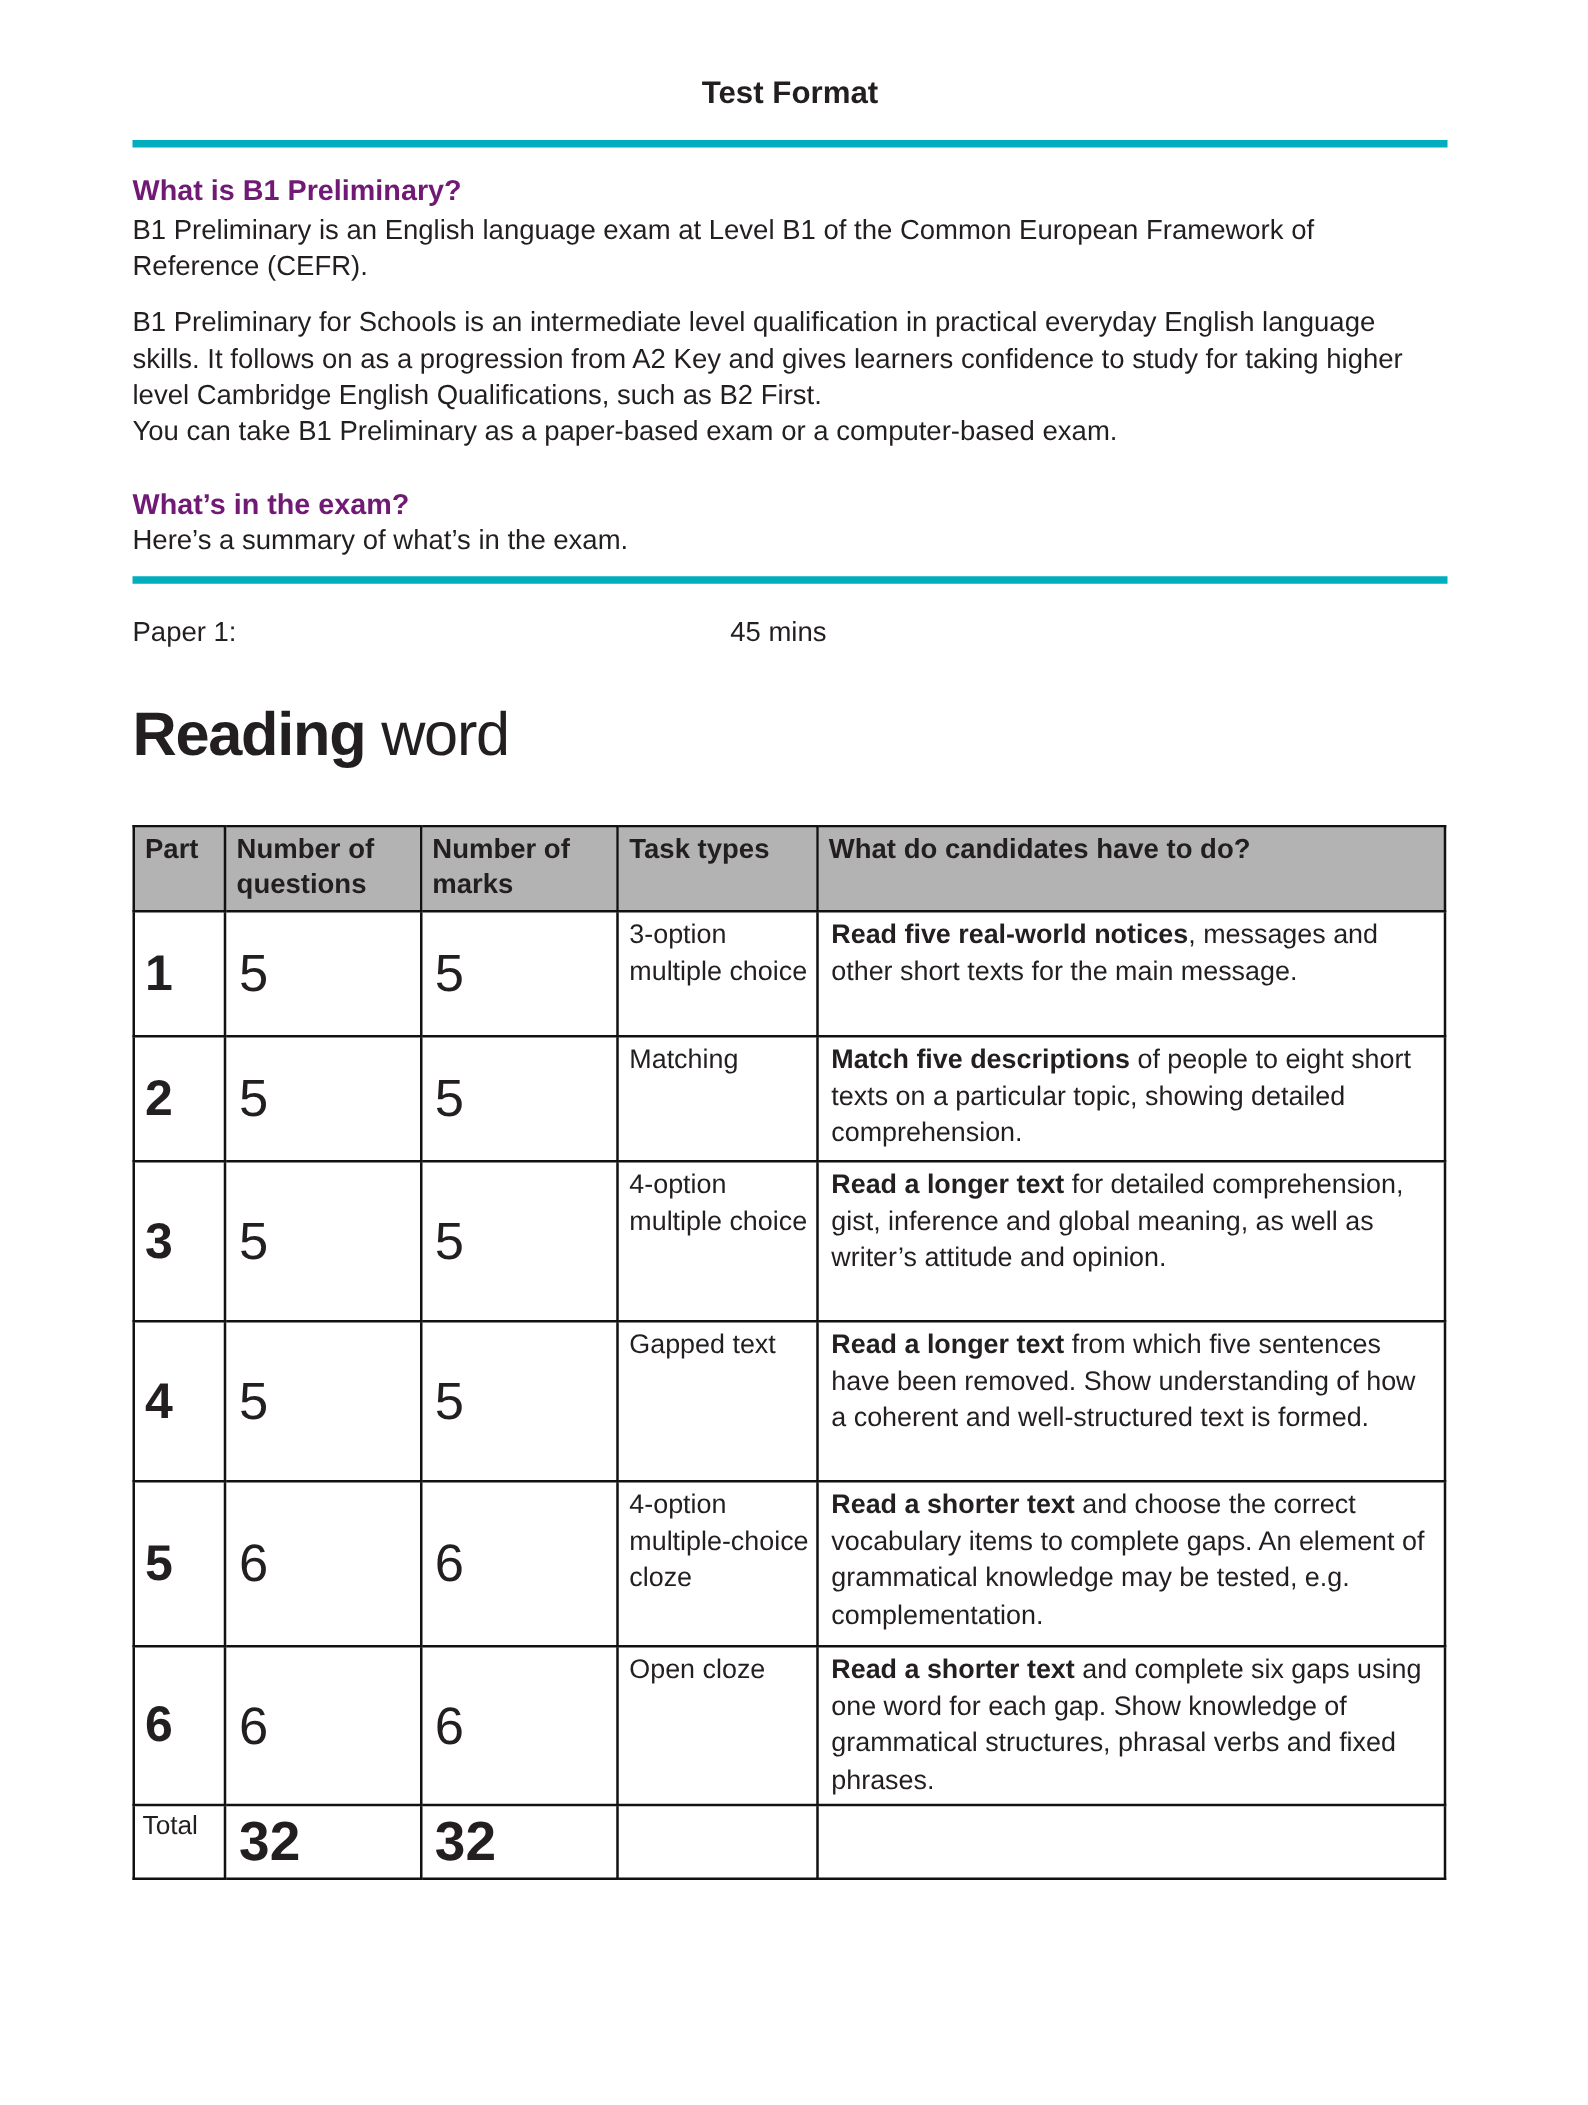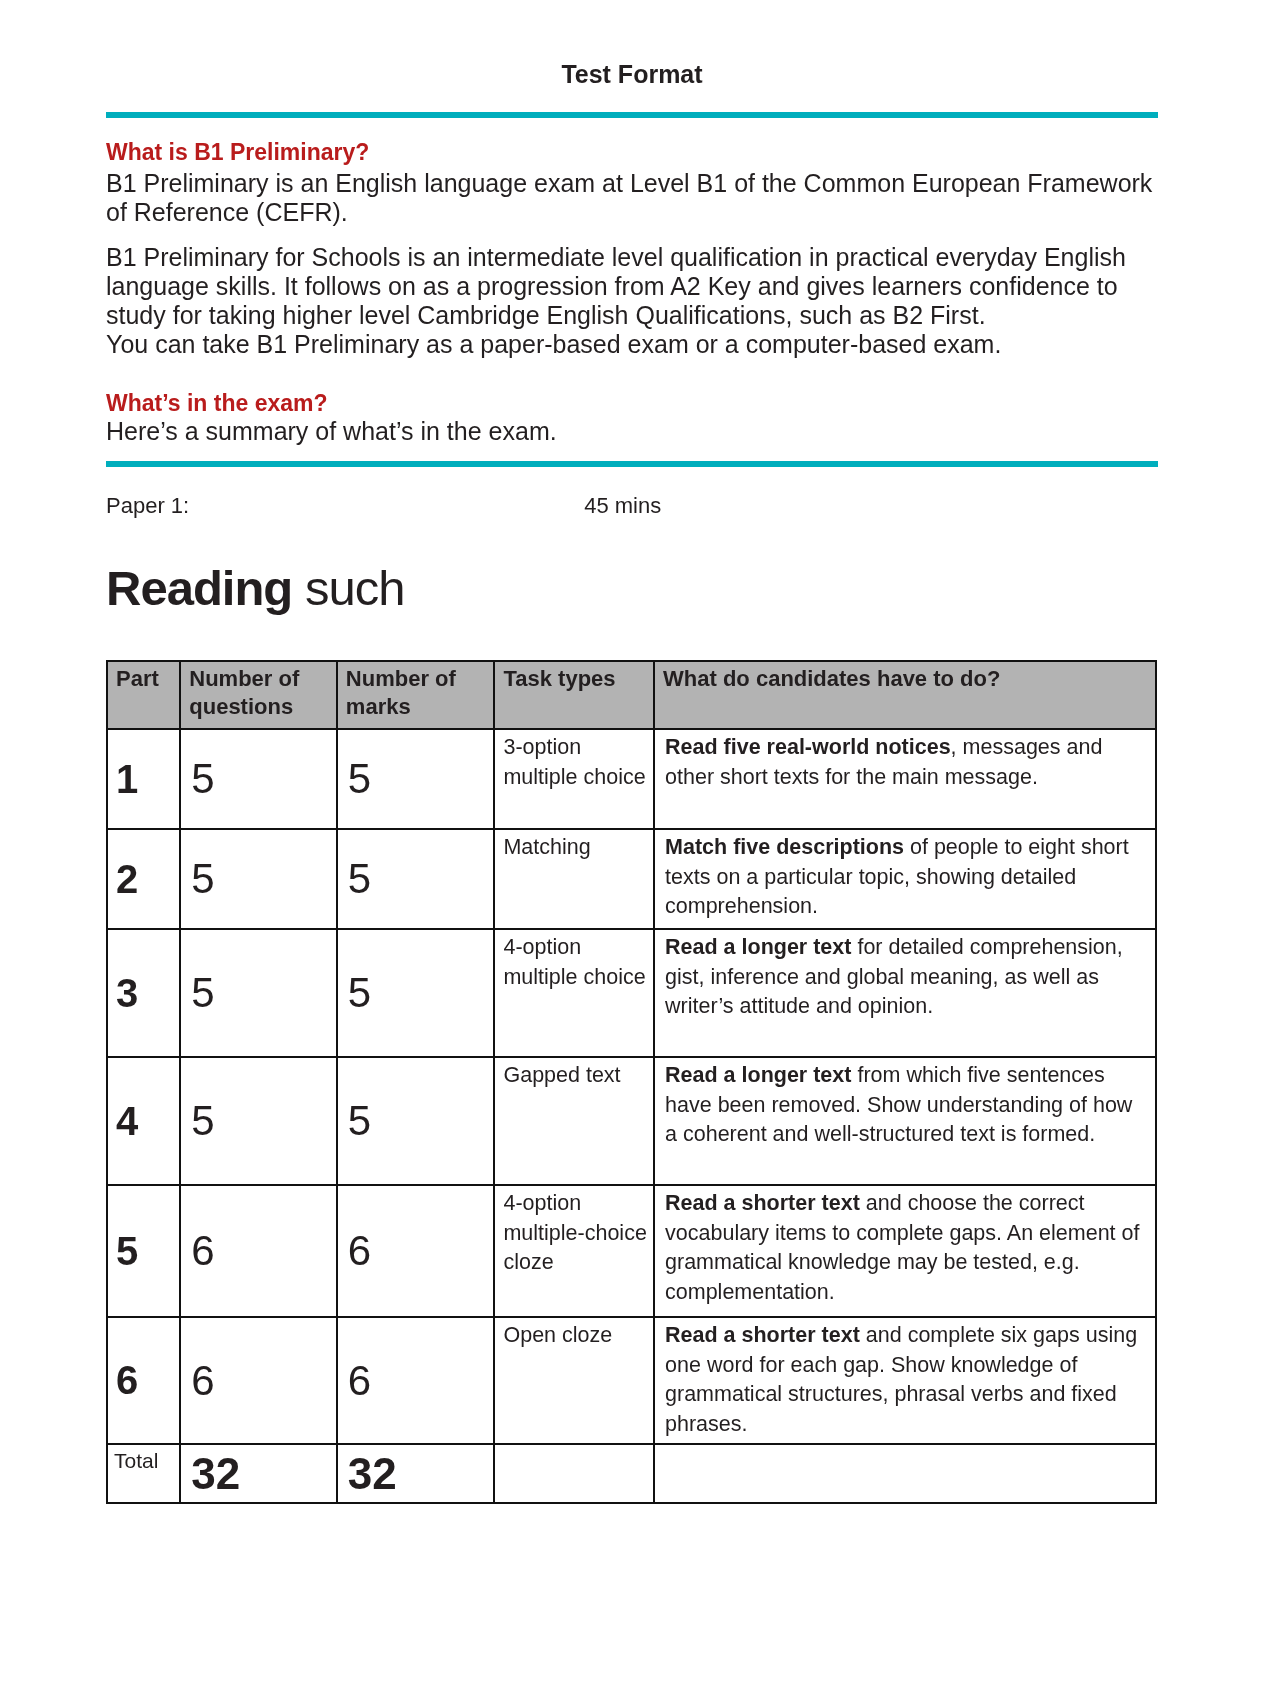--- a/index.html
+++ b/index.html
@@ -2,23 +2,23 @@
 <html><head>
 <meta charset="utf-8">
 <style>
   html,body{margin:0;padding:0;background:#ffffff;}
   .page{position:relative;width:1270px;height:1552px;background:#ffffff;
         font-family:"Liberation Sans", sans-serif;color:#231f20;overflow:hidden;}
   .content{position:absolute;left:106px;top:0;width:1052px;}
   .doc-title{margin-top:60px;text-align:center;font-size:25px;font-weight:bold;}
   .rule{height:6px;background:#00aebd;border:0;margin:0;}
   .rule-top{margin-top:23px;}
-  .teal-heading{color:#b91c1c;font-size:23px;font-weight:bold;margin:0;}
+  .teal-heading{color:#701a75;font-size:23px;font-weight:bold;margin:0;}
   .h-what-is{margin-top:21px;}
-  .body-text{font-size:25px;line-height:29px;margin:0;}
+  .body-text{font-size:22px;line-height:29px;margin:0;}
   .para-1{margin-top:3px;margin-bottom:16px;}
   .h-whats-in{margin-top:31px;}
   .rule-mid{margin-top:15px;}
   .paper-line{margin-top:26px;font-size:22px;display:flex;}
   .paper-duration{margin-left:395px;}
   .reading-title{margin:41px 0 0 0;font-size:49px;font-weight:normal;letter-spacing:-1px;}
   .reading-title b{font-weight:bold;}
   .tasks-table{border-collapse:collapse;table-layout:fixed;width:1051px;margin-top:44px;
                border:2px solid #a16207;}
   .tasks-table th,.tasks-table td{border:2px solid #111111;overflow:hidden;}
@@ -54,21 +54,21 @@
     <h2 class="teal-heading h-whats-in">What’s in the exam?</h2>
     <p class="body-text">Here’s a summary of what’s in the exam.</p>
 
     <div class="rule rule-mid"></div>
 
     <div class="paper-line">
       <span class="paper-label">Paper 1:</span>
       <span class="paper-duration">45 mins</span>
     </div>
 
-    <h1 class="reading-title"><b>Reading</b><span> such</span></h1>
+    <h1 class="reading-title"><b>Reading</b><span> word</span></h1>
 
     <table class="tasks-table">
       <colgroup>
         <col style="width:73px">
           <col style="width:156px">
           <col style="width:157px">
         <col style="width:159px">
           <col style="width:500px">
       </colgroup>
       <tbody>

